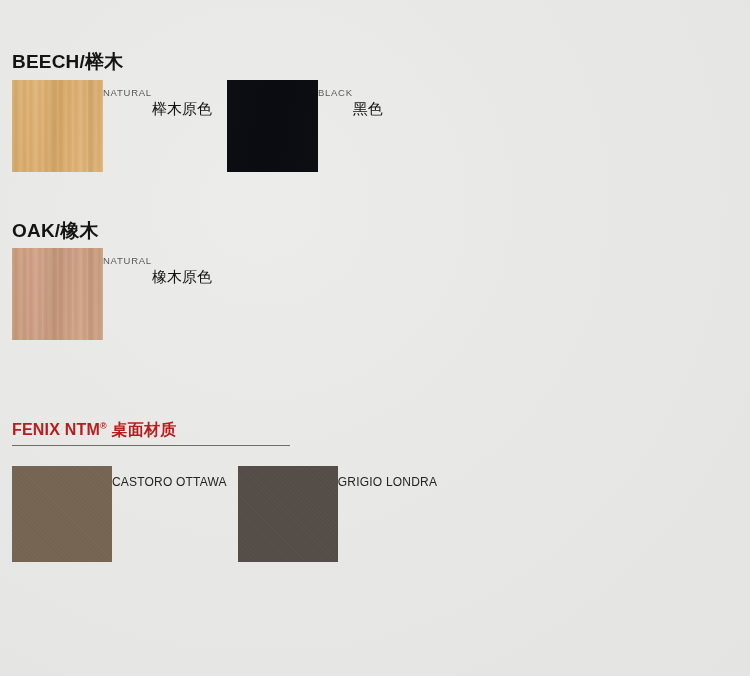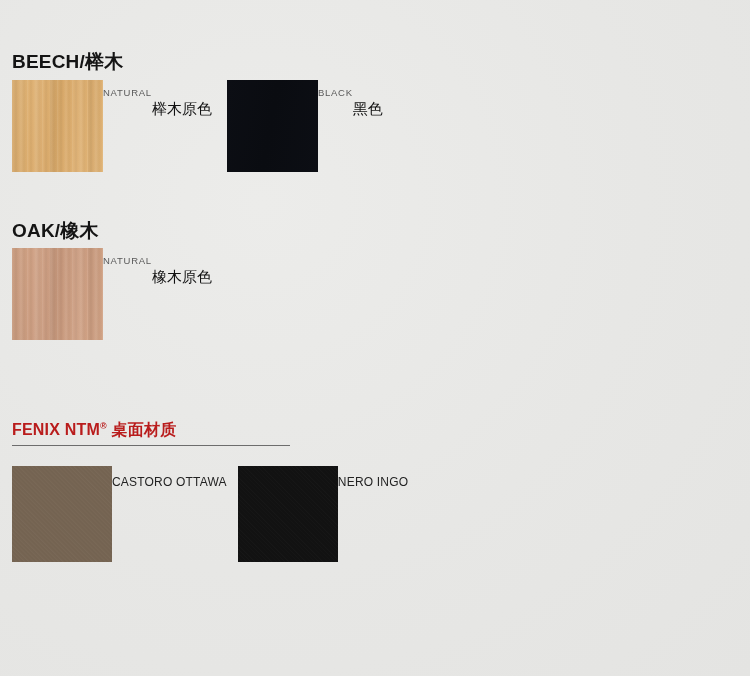--- a/index.html
+++ b/index.html
@@ -183,21 +183,21 @@
 </div>
 
 <div class="swatch-group fenix" id="fenix-group">
   <div class="swatch-row">
 
     <div class="swatch-item">
       <span class="swatch-chip fenix-texture" id="chip-fenix-0" style="background: rgb(118, 101, 83);"></span>
       <span class="label-en">CASTORO OTTAWA</span>
     </div>
 
-
-
-    <div class="swatch-item">
-      <span class="swatch-chip fenix-texture" id="chip-fenix-3" style="background: rgb(18, 18, 18);"></span>
-      <span class="label-en">NERO INGO</span>
-    </div>
+    <div class="swatch-item">
+      <span class="swatch-chip fenix-texture" id="chip-fenix-1" style="background: rgb(85, 78, 72);"></span>
+      <span class="label-en">GRIGIO LONDRA</span>
+    </div>
+
+
 
   </div>
 </div>
 
 </body></html>

